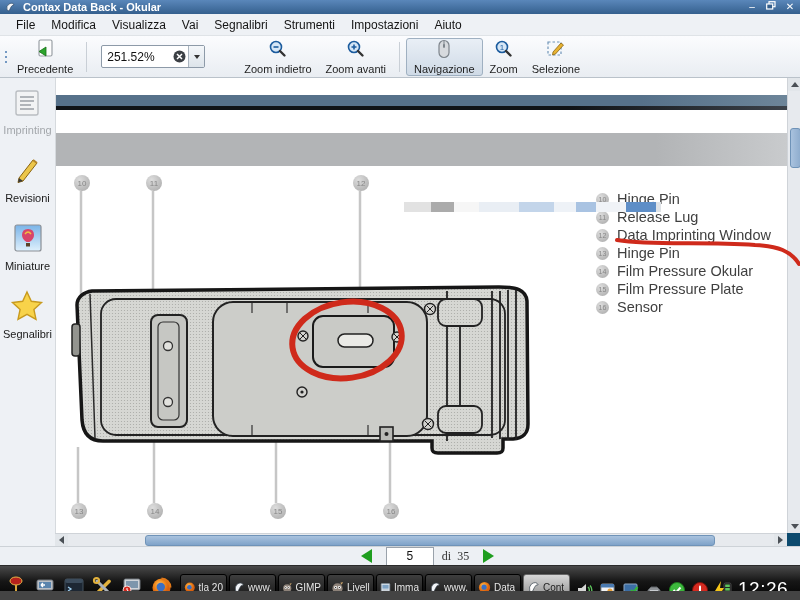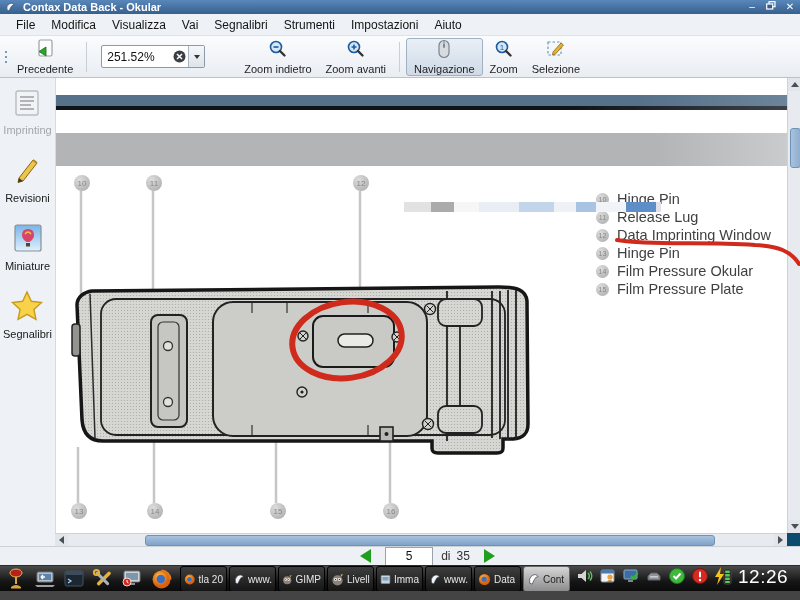--- a/index.html
+++ b/index.html
@@ -81,26 +81,26 @@
     background:linear-gradient(90deg,#a9c2de,#8fadce);border:1px solid #6f93b8;}
   .hthumb{position:relative;margin-left:77px;width:568px;height:9px;border-radius:3px;
     background:linear-gradient(#a9c2de,#7fa3c9);border:1px solid #6f93b8;flex:none;}
 
   
   #pagebar{left:0;top:546px;width:800px;height:19px;background:#edf0f4;border-top:1px solid #cdd2d7;
     display:flex;align-items:center;justify-content:center;gap:14px;padding-left:55px;box-sizing:border-box;}
   .ptri-l{width:0;height:0;border-top:7px solid transparent;border-bottom:7px solid transparent;border-right:11px solid #1f9e1f;}
   .ptri-r{width:0;height:0;border-top:7px solid transparent;border-bottom:7px solid transparent;border-left:11px solid #1f9e1f;}
   #page-input{width:42px;height:15px;border:1px solid #9aa2ab;font-size:12px;text-align:center;font-family:inherit;color:#111;background:#fff;}
-  .pagetxt{font-size:12px;color:#333;}
+  .pagetxt{font-size:12px;color:#333;font-family:Liberation Serif, serif;}
 
   
   #taskbar{left:0;top:565px;width:800px;height:35px;
     background:linear-gradient(#4a4a4a,#161616 45%,#000);border-top:1px solid #2b2b2b;
-    display:flex;align-items:flex-start;box-sizing:border-box;}
+    display:flex;align-items:flex-end;box-sizing:border-box;}
   .launcher{width:26px;height:26px;margin-left:3px;display:flex;align-items:center;justify-content:center;background:transparent;border:none;padding:0;}
   #tasks{display:flex;gap:2px;margin-left:6px;}
   .taskbtn{width:47px;height:26px;border:1px solid #000;border-radius:3px;
     background:linear-gradient(#3e3e3e,#151515);color:#e6e6e6;font-size:10px;font-family:inherit;
     display:flex;align-items:center;gap:3px;padding:0 3px;overflow:hidden;white-space:nowrap;}
   .taskbtn.active{background:linear-gradient(#d6d6d6,#8c8c8c);color:#1c1c1c;border-color:#666;}
   #tray{display:flex;gap:3px;margin-left:5px;align-items:center;}
   .trayicon{width:20px;height:20px;display:flex;align-items:center;justify-content:center;background:transparent;border:none;padding:0;}
   #clock{color:#fff;font-size:19px;margin-left:5px;letter-spacing:0.5px;}
 </style>
@@ -336,20 +336,24 @@
           <span class="ball small">13</span>
           <span class="plist-label">Hinge Pin</span>
         </div>
       <div class="plist-row">
           <span class="ball small">14</span>
           <span class="plist-label">Film Pressure Okular</span>
         </div>
       <div class="plist-row">
           <span class="ball small">15</span>
           <span class="plist-label">Film Pressure Plate</span>
+        </div>
+      <div class="plist-row">
+          <span class="ball small">16</span>
+          <span class="plist-label">Sensor</span>
         </div>
     </div>
   </div>
 
   <svg id="page-graphics" width="745" height="455" viewBox="55 78 745 455">
 
     <g stroke="#c6c6c6" stroke-width="2.5" fill="none">
       <path d="M81,191 V334"></path>
         <path d="M83,331 H278" stroke-width="1.5"></path>
       <path d="M153,191 V333"></path>

